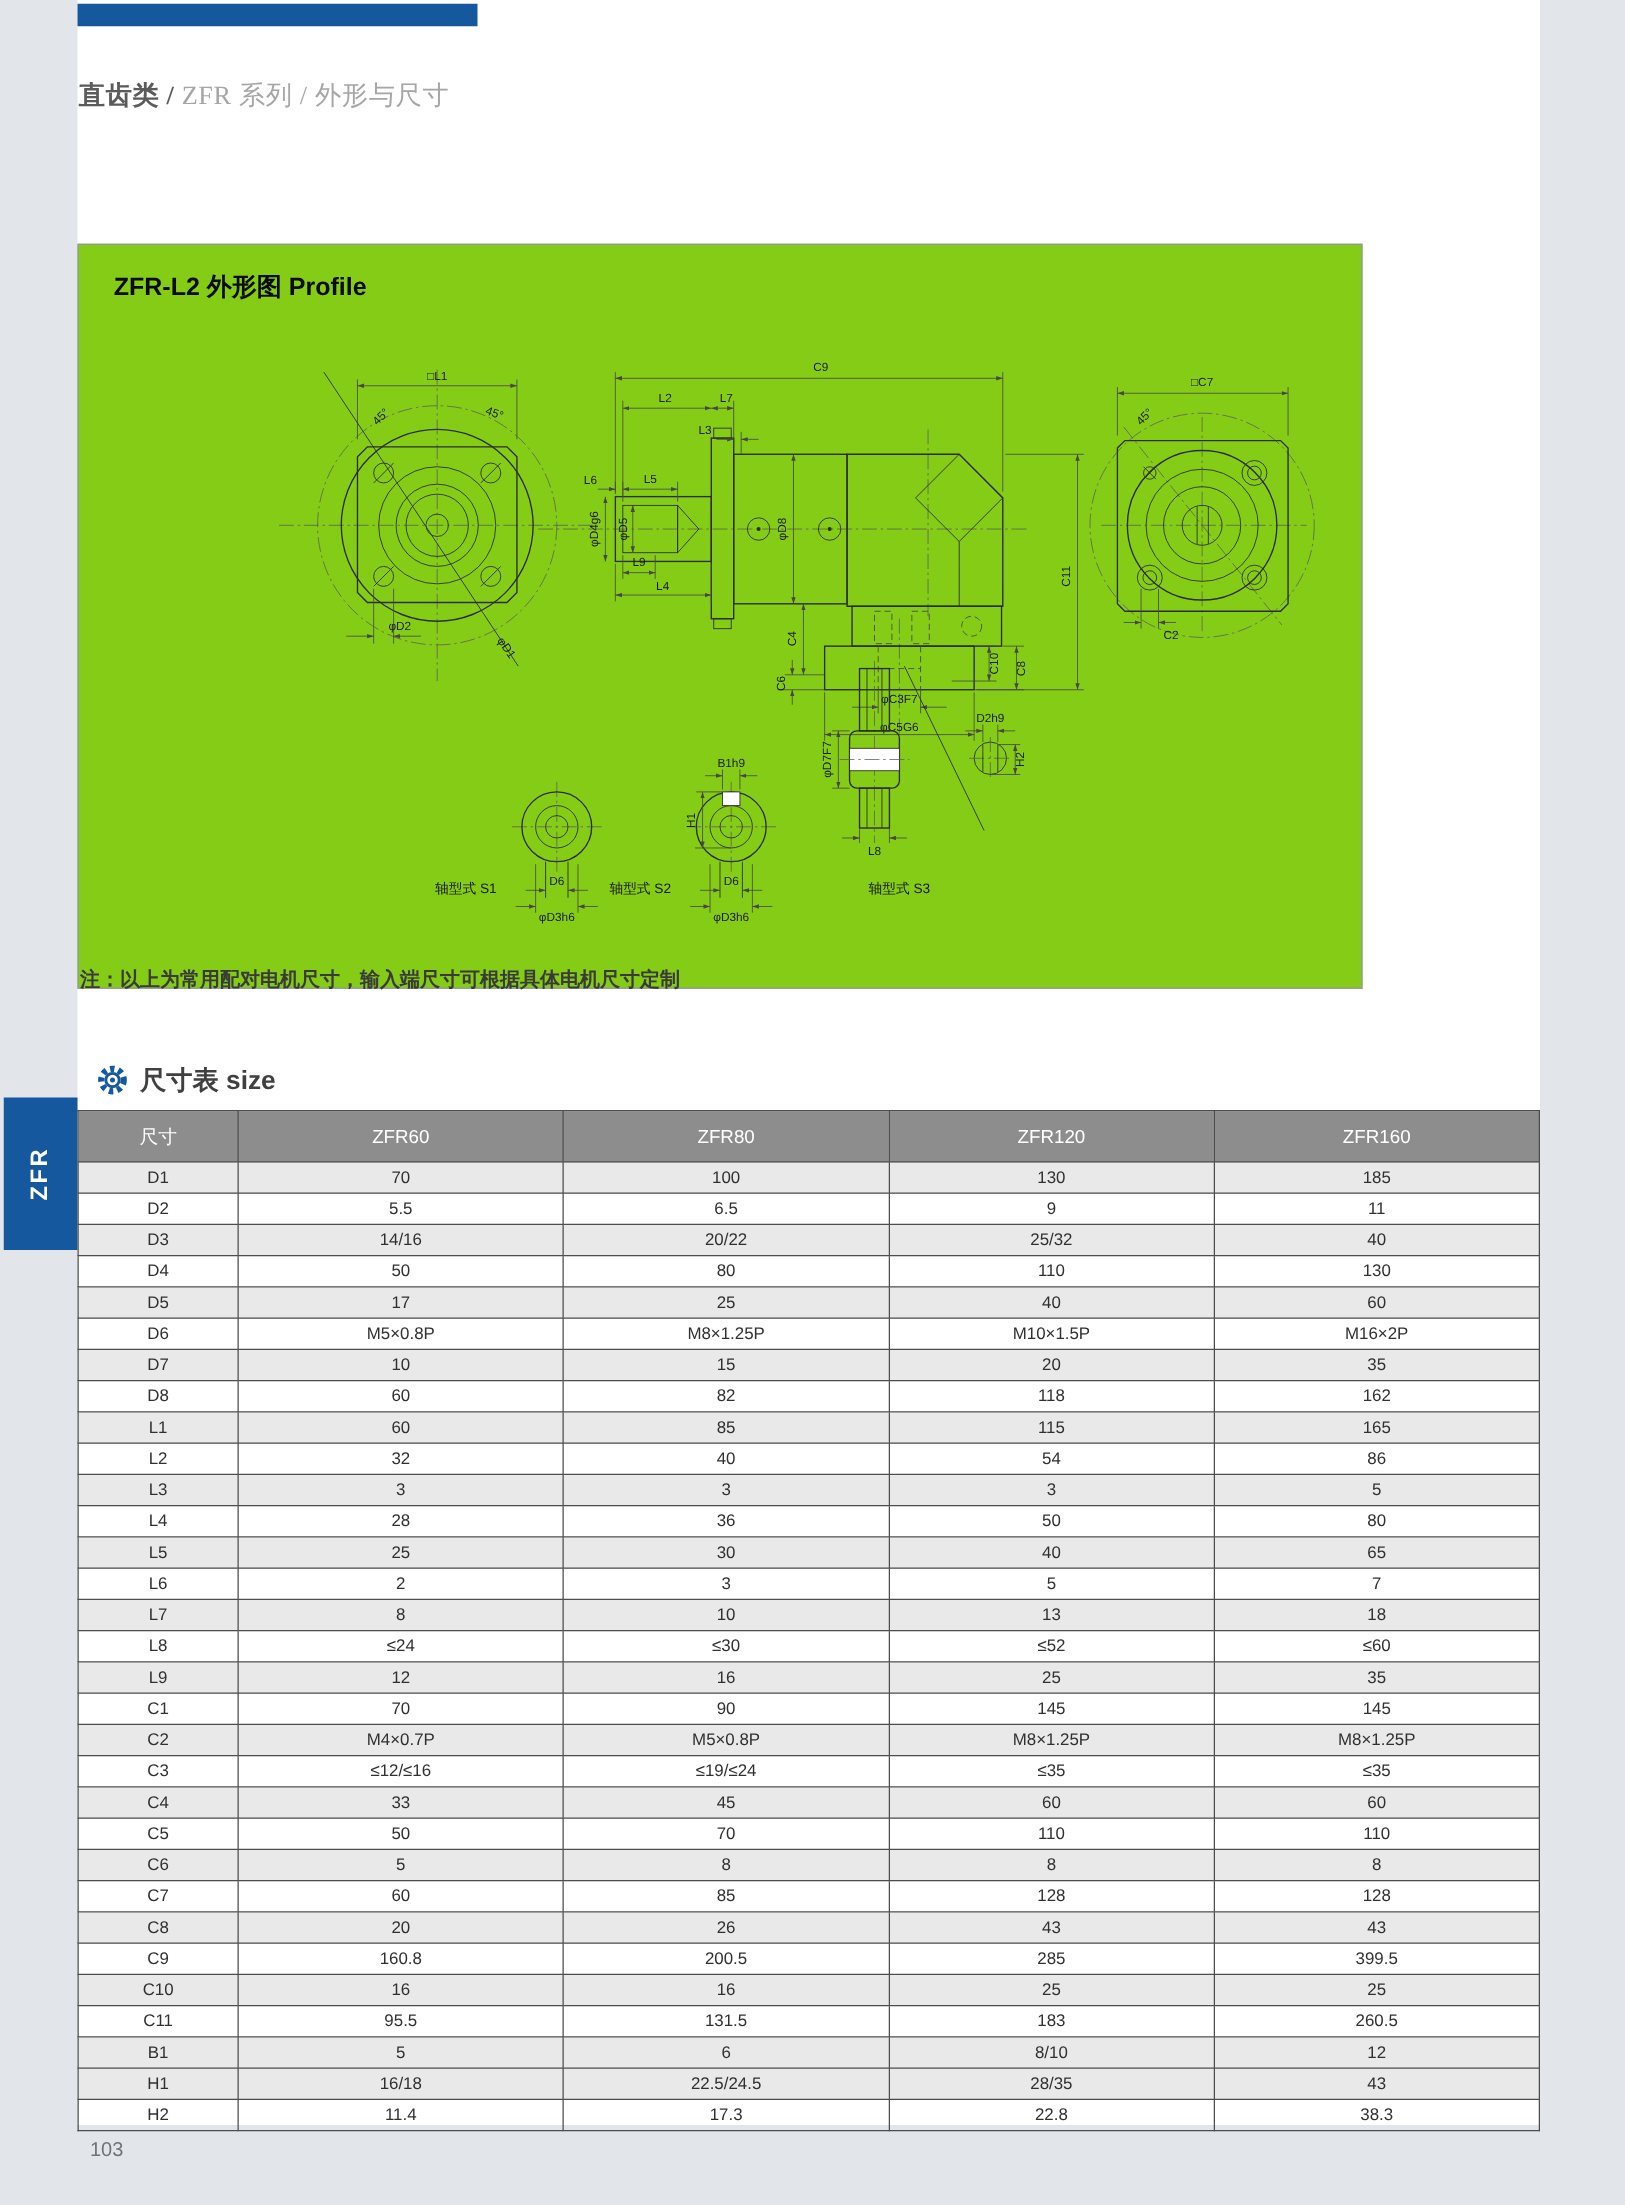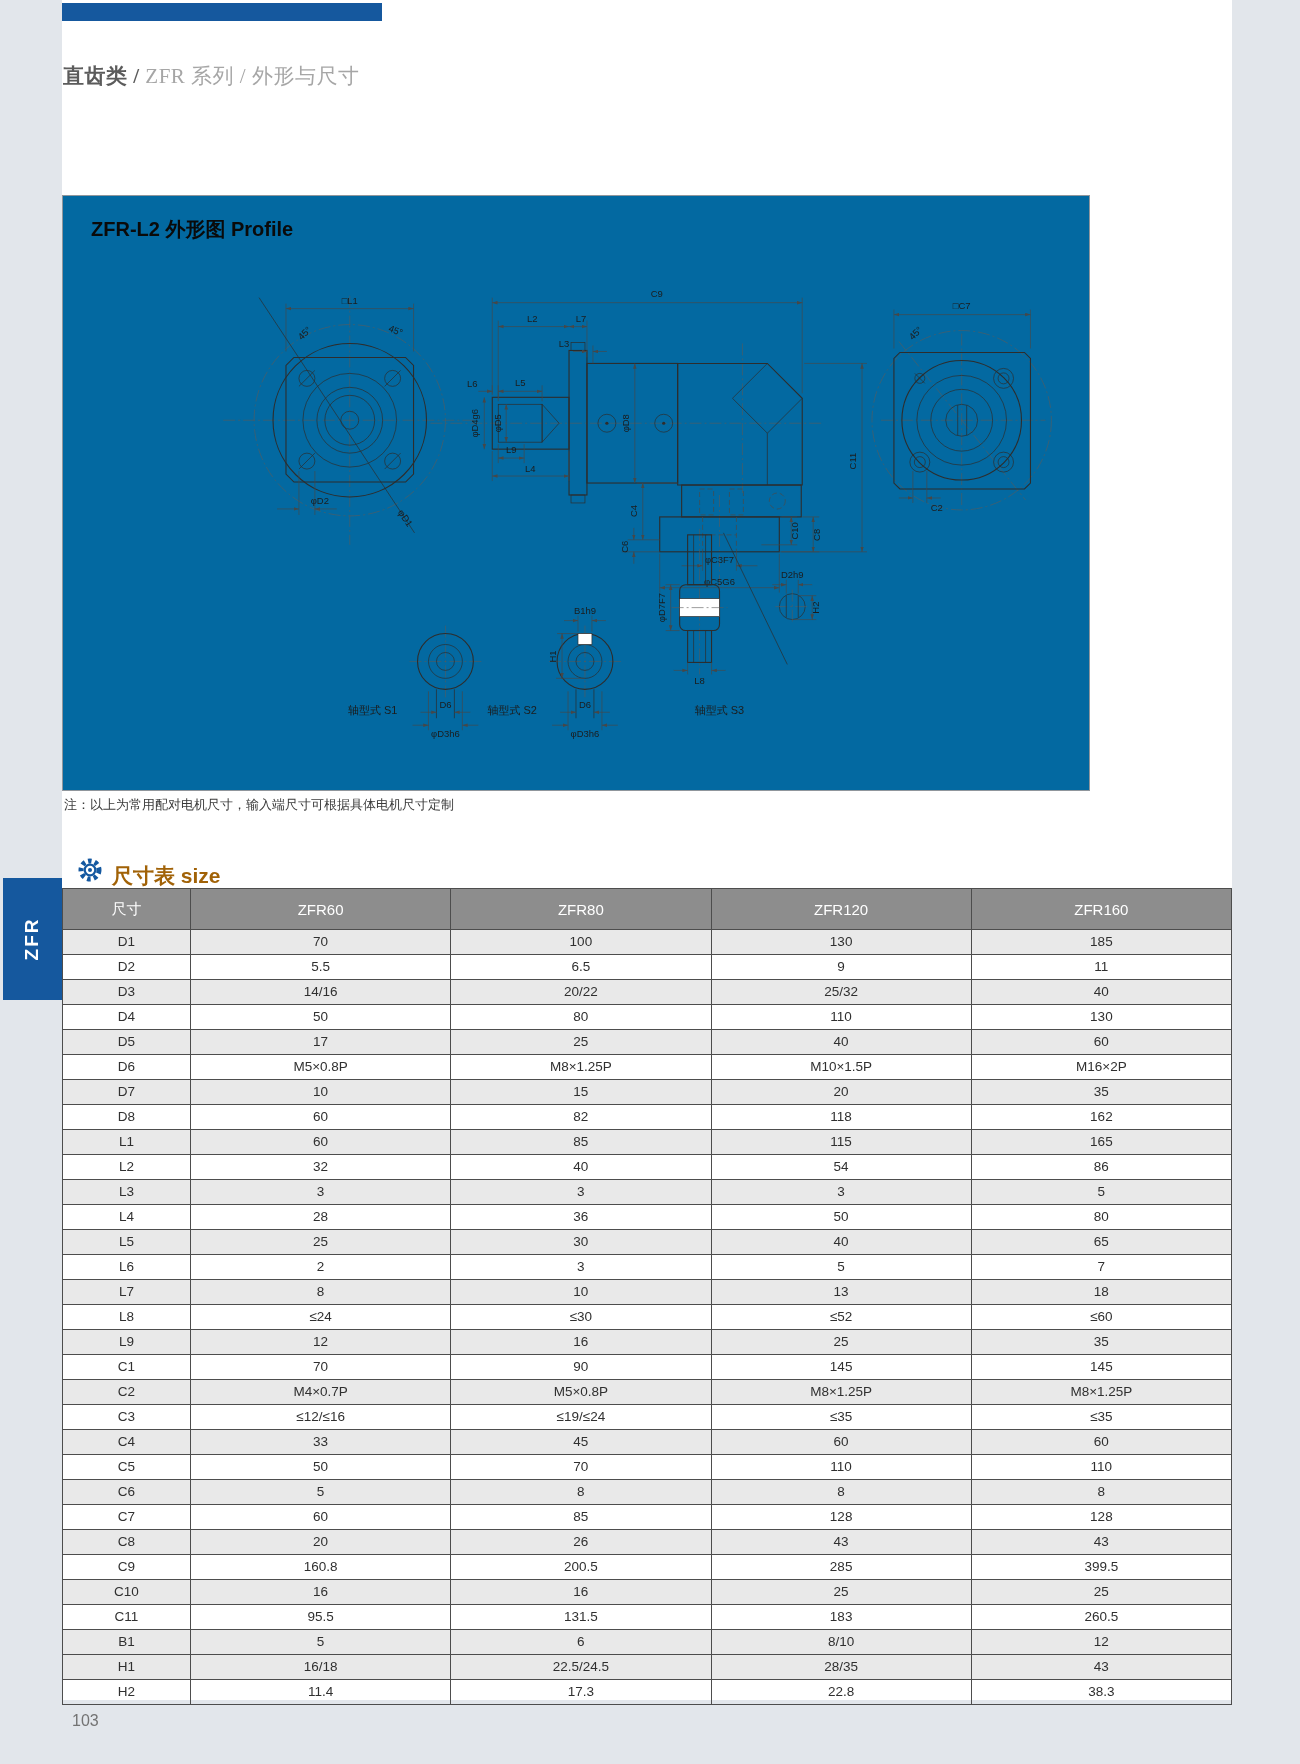--- a/index.html
+++ b/index.html
@@ -2,25 +2,25 @@
 <html><head>
 <meta charset="utf-8">
 <style>
   html,body{margin:0;padding:0;}
   body{font-family:"Liberation Sans","DejaVu Sans",sans-serif;}
   .canvas{position:relative;width:1300px;height:1764px;background:#e2e6eb;overflow:hidden;}
   .sheet{position:absolute;left:62px;top:0;width:1170px;height:1700px;background:#ffffff;}
   .top-bar{position:absolute;left:62px;top:3px;width:320px;height:18px;}
   .breadcrumb{position:absolute;left:63px;top:62px;font-size:21px;color:#a6a6a6;letter-spacing:.5px;font-family:Liberation Serif, serif;}
   .breadcrumb b{color:#5b5b5b;font-weight:bold;}
-  .draw-box{position:absolute;left:62px;top:195px;width:1026px;height:594px;background:#0369a1;border:1px solid #90969c;}
+  .draw-box{position:absolute;left:62px;top:195px;width:1026px;height:594px;background:#84cc16;border:1px solid #90969c;}
   .draw-title{position:absolute;left:28px;top:20px;font-size:20px;font-weight:600;color:#0a0a0a;}
-  .note{position:absolute;left:64px;top:796px;font-size:13px;color:#3a3a3a;}
+  .note{position:absolute;left:64px;top:774px;font-size:16px;color:#3a3a3a;font-weight:bold;}
   .sec-head{position:absolute;left:78px;top:850px;display:flex;align-items:center;gap:10px;}
-  .sec-head .txt{font-size:21px;font-weight:bold;color:#a16207;margin-top:12px;}
+  .sec-head .txt{font-size:21px;font-weight:bold;color:#404040;}
   .side-tab{position:absolute;left:3px;top:878px;width:59px;height:122px;display:flex;align-items:center;justify-content:center;}
   .side-tab span{transform:rotate(-90deg);color:#fff;font-size:19px;font-weight:600;letter-spacing:2px;}
   table.size{position:absolute;left:62px;top:888px;width:1170px;border-collapse:collapse;table-layout:fixed;}
   table.size th{height:38px;color:#fff;font-size:15px;font-weight:500;border:1px solid #4d4d4d;}
   table.size td{height:24px;font-size:13.5px;color:#303030;text-align:center;border:1px solid #4d4d4d;padding:0 4px;line-height:1;}
   table.size col.c0{width:128px;}
   .pageno{position:absolute;left:72px;top:1712px;font-size:16px;color:#737373;}
   
   .ol{fill:none;stroke:#2d2d2d;stroke-width:1.1;}
   .thin{fill:none;stroke:#2d2d2d;stroke-width:.7;}

